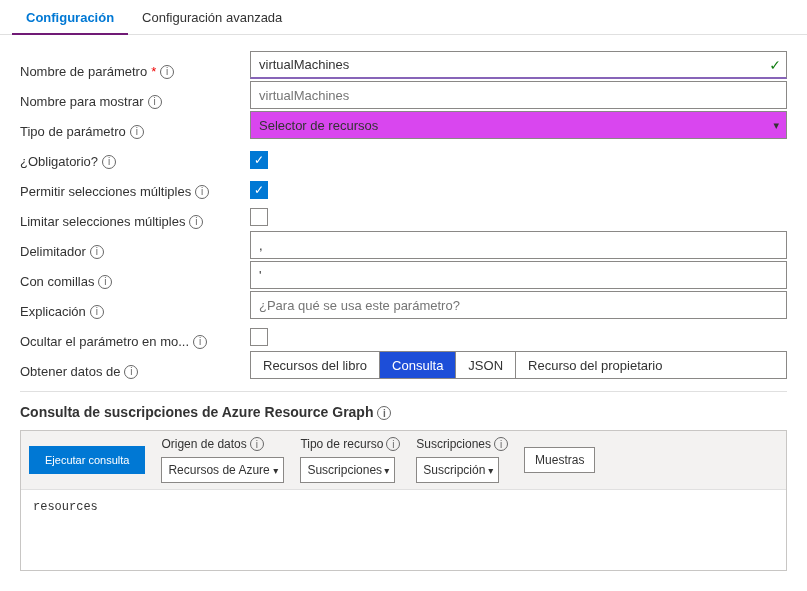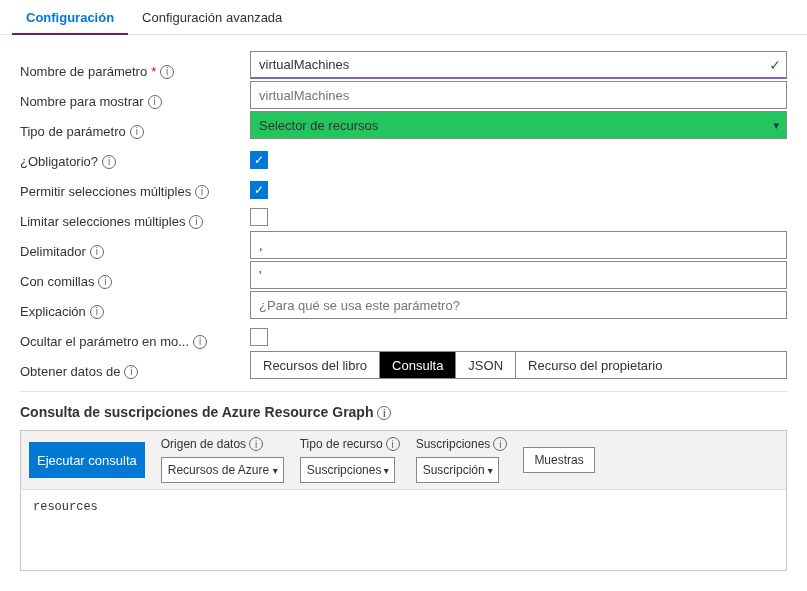--- a/index.html
+++ b/index.html
@@ -105,21 +105,21 @@
       font-size: 14px;
     }
 
     .select-control {
       width: 100%;
       height: 28px;
       border: 1px solid #8a8886;
       padding: 4px 8px;
       font-size: 13px;
       color: #333;
-      background: #22c55e;
+      background: #d946ef;
       appearance: none;
       -webkit-appearance: none;
       cursor: pointer;
       outline: none;
       padding-right: 28px;
     }
 
     .select-wrapper {
       position: relative;
       width: 100%;
@@ -174,21 +174,21 @@
       align-items: center;
       background: #fff;
       color: #333;
     }
 
     .data-source-btn:last-child {
       border-right: none;
     }
 
     .data-source-btn.active {
-      background: #000000;
+      background: #1d4ed8;
       color: #fff;
     }
 
     
     .query-section {
       padding: 12px 20px 10px 20px;
     }
 
     .query-title {
       font-size: 14px;
@@ -210,24 +210,24 @@
       padding: 6px 8px;
       gap: 16px;
       border-bottom: 1px solid #e0e0e0;
       background: #f3f2f1;
     }
 
     .run-button {
       background: #0078d4;
       color: #fff;
       border: none;
-      padding: 5px 8px;
-      font-size: 13px;
-      cursor: pointer;
-      height: 36px;
+      padding: 5px 16px;
+      font-size: 11px;
+      cursor: pointer;
+      height: 28px;
       flex-shrink: 0;
     }
 
     .query-toolbar-group {
       display: flex;
       align-items: flex-start;
       gap: 6px;
       flex-direction: column;
     }
 

